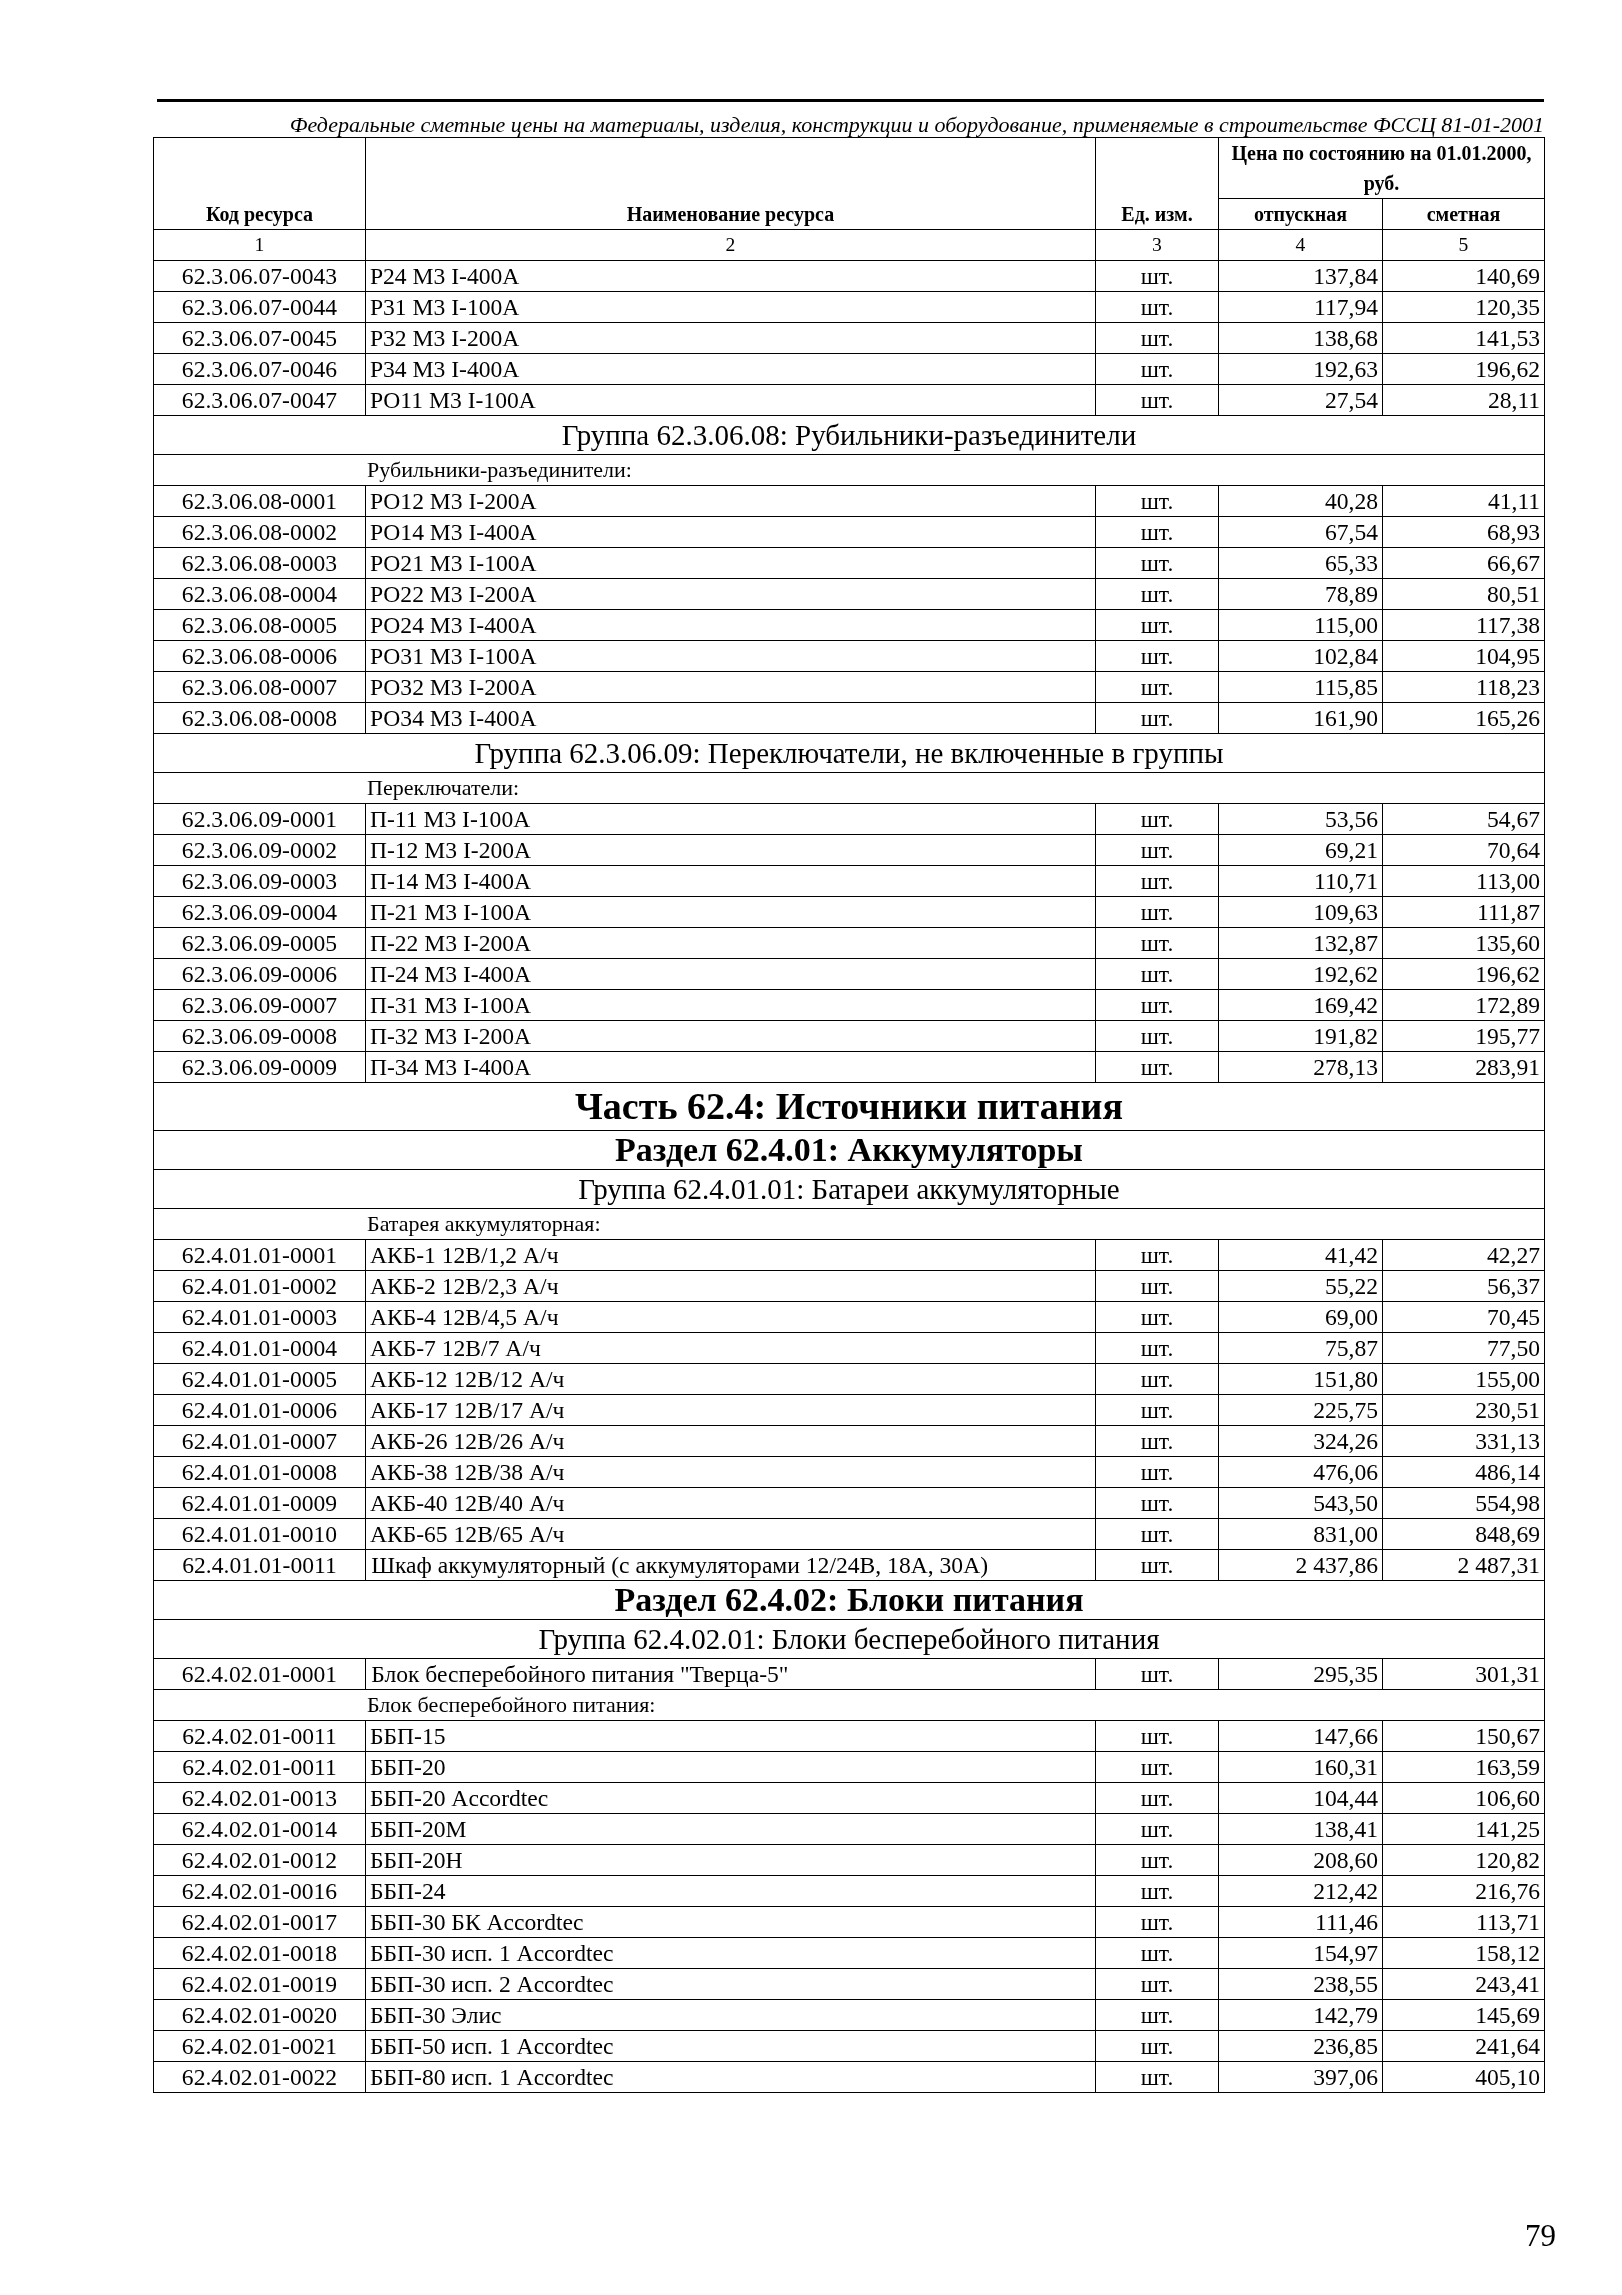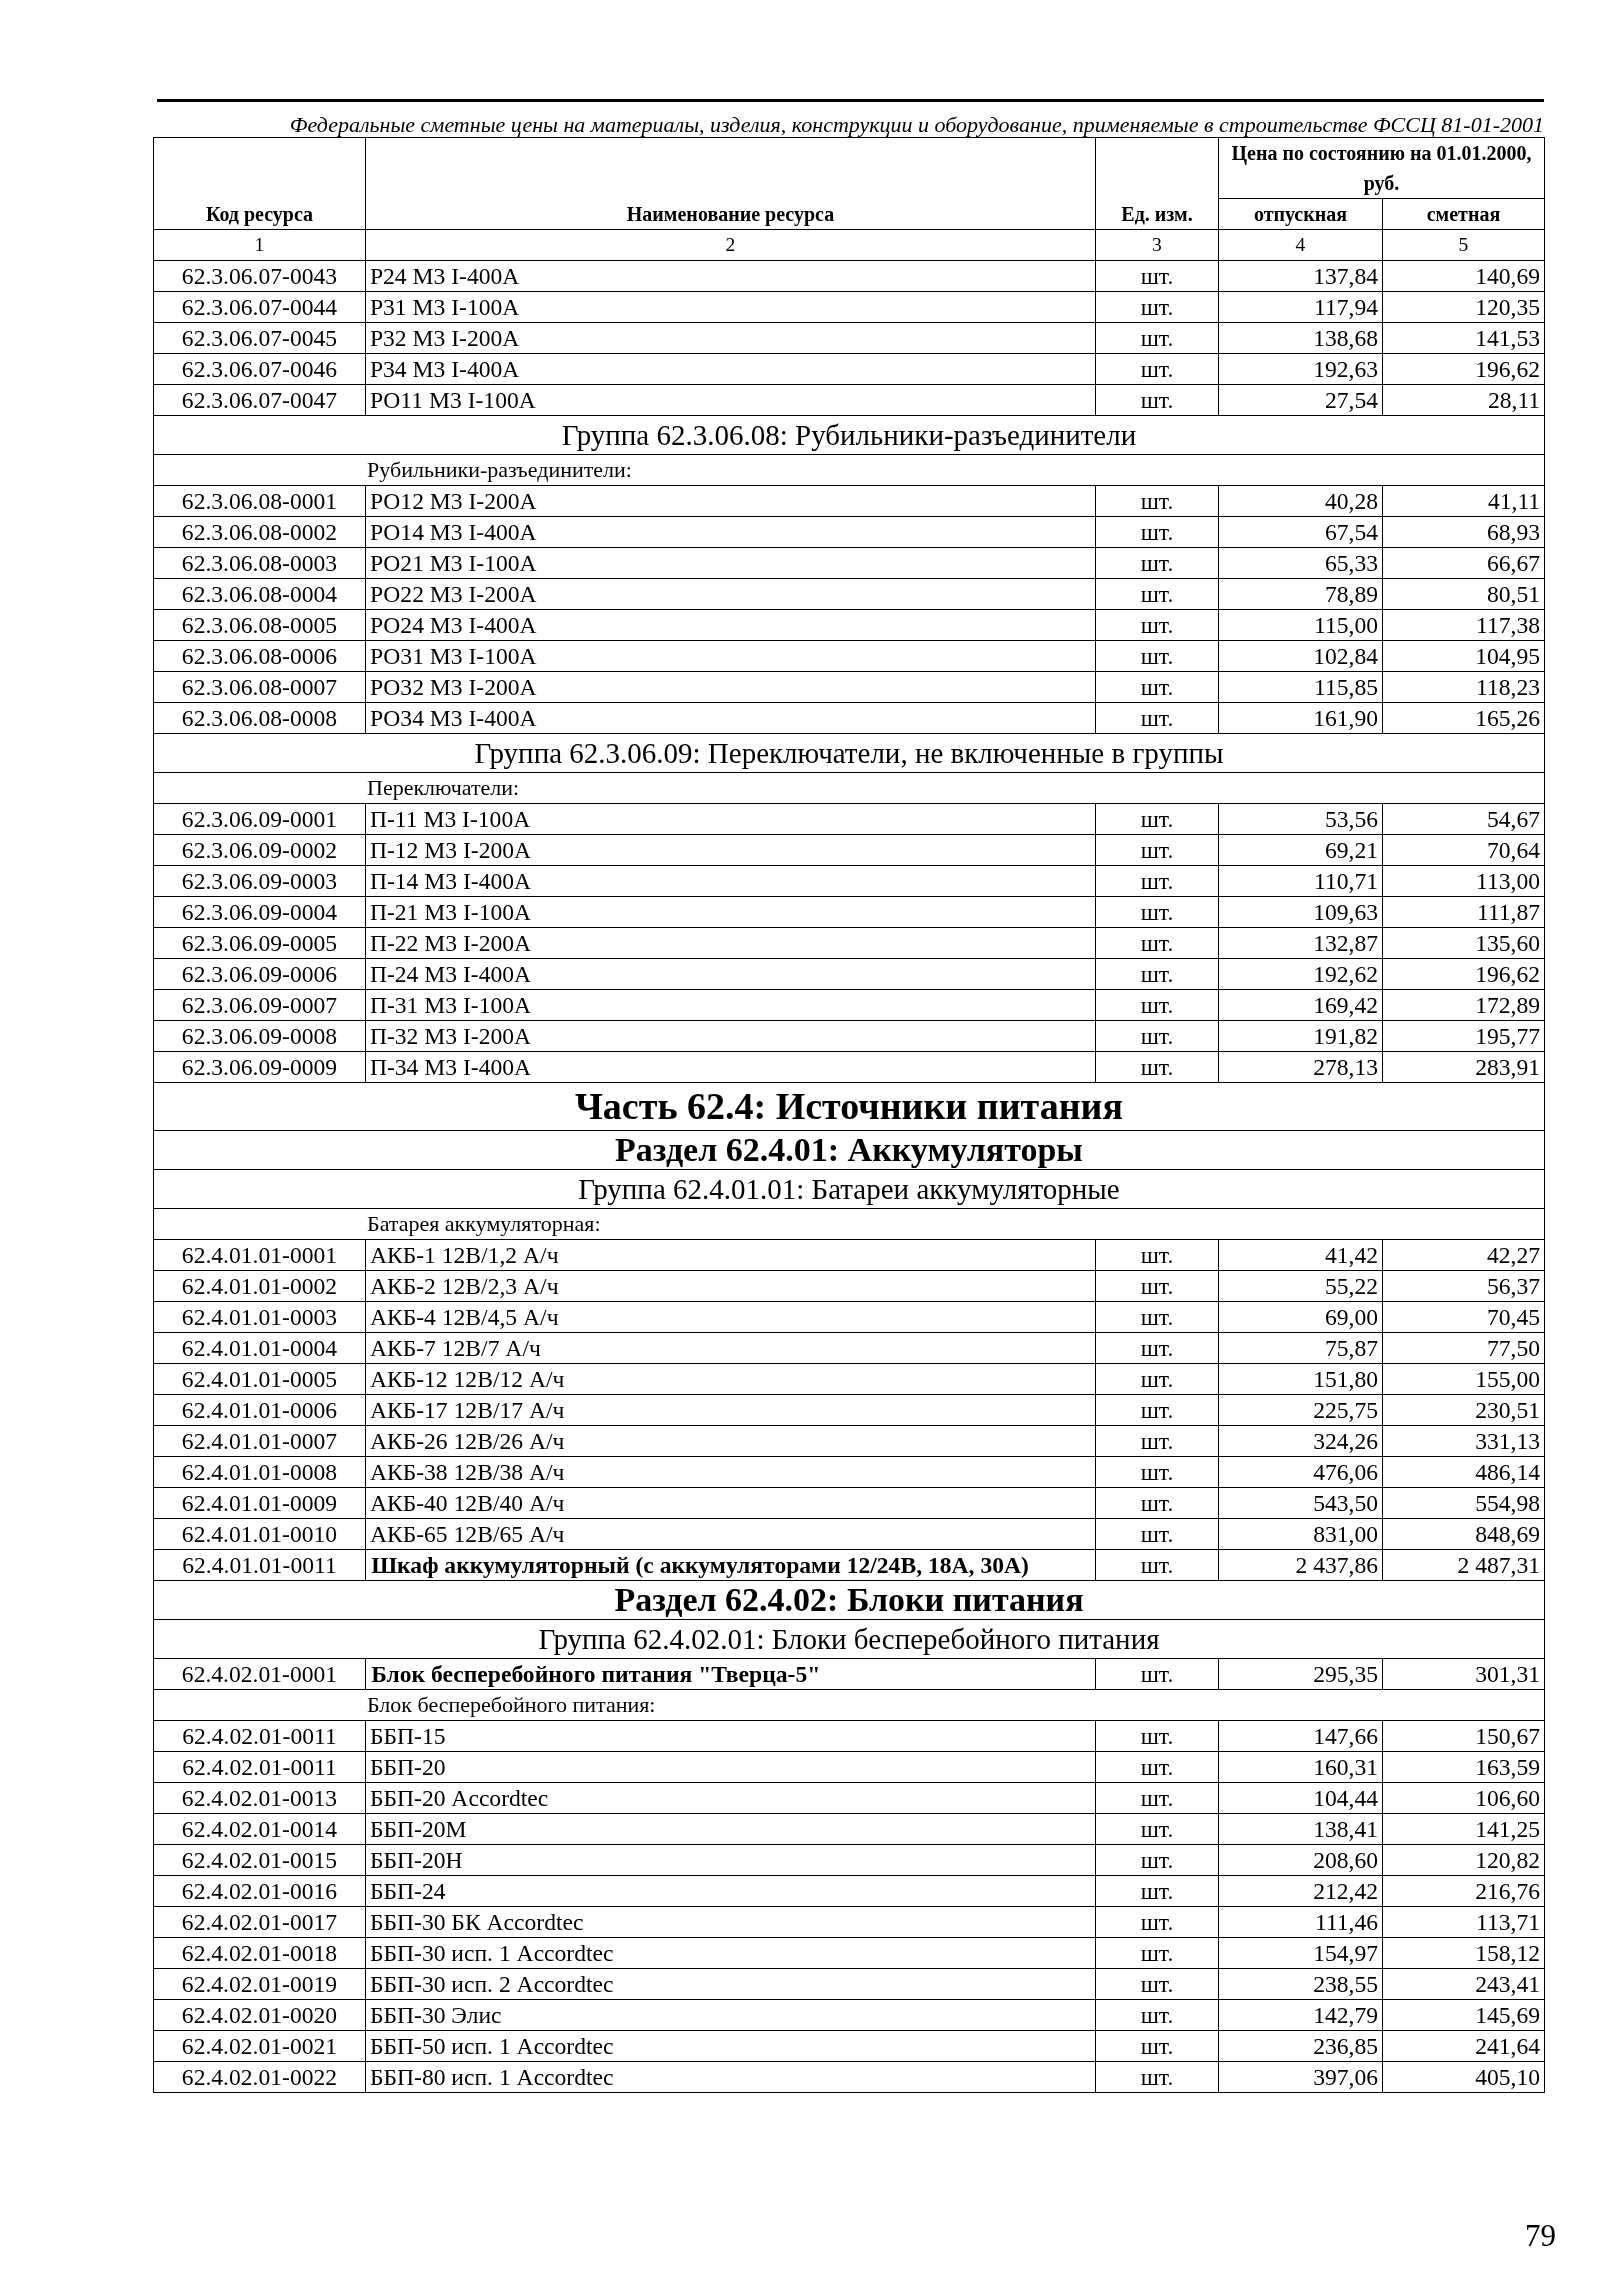--- a/index.html
+++ b/index.html
@@ -17,21 +17,21 @@
   table.main col.c1 { width:212px; }
   table.main col.c2 { width:730px; }
   table.main col.c3 { width:123px; }
   table.main col.c4 { width:164px; }
   table.main col.c5 { width:162px; }
   th { font-weight:bold; font-size:20px;margin-top:17px; }
   .hdr-top th { height:auto; line-height:22px; vertical-align:middle; }
   .hdr-num td { text-align:center; font-size:19.6px; line-height:22px; height:22px; }
   td.code { text-align:center; padding-left:13px; }
   td.name { padding-left:39px; }
-  td.name.flat { padding-left:5.2px;font-weight:bold; }
+  td.name.flat { padding-left:5.2px; }
   td.unit { text-align:center; }
   td.num { text-align:right; padding-right:5.2px; }
   tr.group td { text-align:center; font-weight:normal; font-size:29px; line-height:38px; height:38px; vertical-align:middle; }
   tr.part td { text-align:center; font-weight:bold; font-size:38px; line-height:47px; height:47px; vertical-align:middle; }
   tr.section td { text-align:center; font-weight:bold; font-size:34px; line-height:38px; height:38px; vertical-align:middle; }
   tr.subhead td { border-left:1.3px solid #000; }
   tr.subhead td.sublabel { padding-left:213px; font-size:22px; }
   tr.tall td { vertical-align:top; line-height:30px; }
   .page-number { position:absolute; left:1498px; top:2218px; font-size:31px;margin-left:27px; }
 </style>
@@ -362,21 +362,21 @@
         <td class="num">106,60</td>
       </tr>
       <tr>
         <td class="code">62.4.02.01-0014</td>
         <td class="name">ББП-20М</td>
         <td class="unit">шт.</td>
         <td class="num">138,41</td>
         <td class="num">141,25</td>
       </tr>
       <tr>
-        <td class="code">62.4.02.01-0015</td>
+        <td class="code">62.4.02.01-0012</td>
         <td class="name">ББП-20Н</td>
         <td class="unit">шт.</td>
         <td class="num">208,60</td>
         <td class="num">120,82</td>
       </tr>
       <tr>
         <td class="code">62.4.02.01-0016</td>
         <td class="name">ББП-24</td>
         <td class="unit">шт.</td>
         <td class="num">212,42</td>

